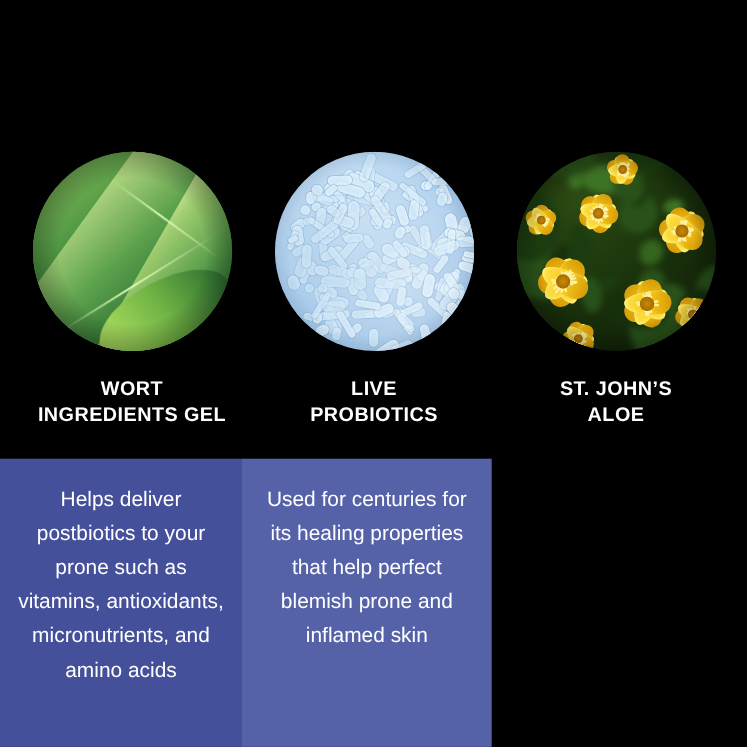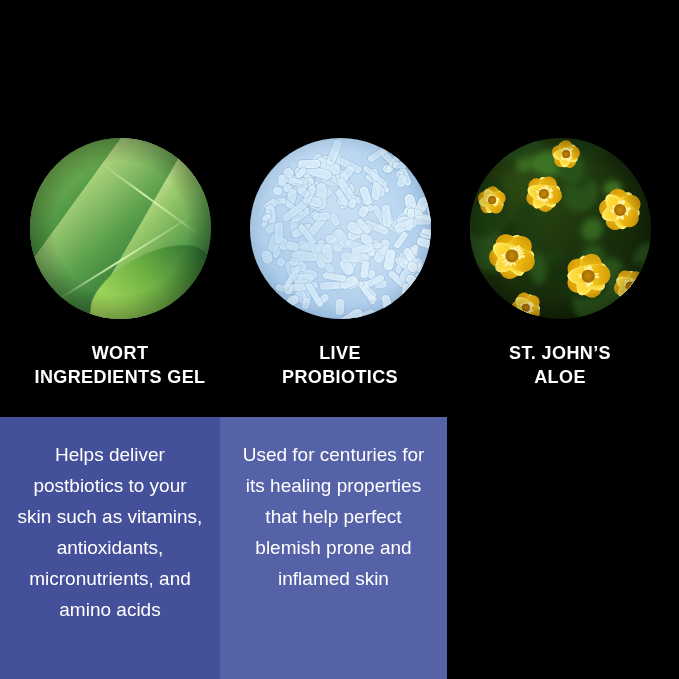--- a/index.html
+++ b/index.html
@@ -676,20 +676,20 @@
     <span>LIVE</span><br>
     <span>PROBIOTICS</span>
   </div>
   <div class="ingredient-name" id="name-wort">
     <span>ST. JOHN’S</span><br>
     <span>ALOE</span>
   </div>
 
   <div id="desc-row">
     <div class="desc-col" id="desc-col-probiotics">
-      <span class="desc-text">Helps deliver postbiotics to your skin such as vitamins, antioxidants, micronutrients, and amino acids</span>
+      <span class="desc-text">Helps deliver postbiotics to your prone such as vitamins, antioxidants, micronutrients, and amino acids</span>
     </div>
     <div class="desc-col" id="desc-col-wort">
       <span class="desc-text">Used for centuries for its healing properties that help perfect blemish prone and inflamed skin</span>
     </div>
   </div>
 
 </div>
 
 </body></html>

